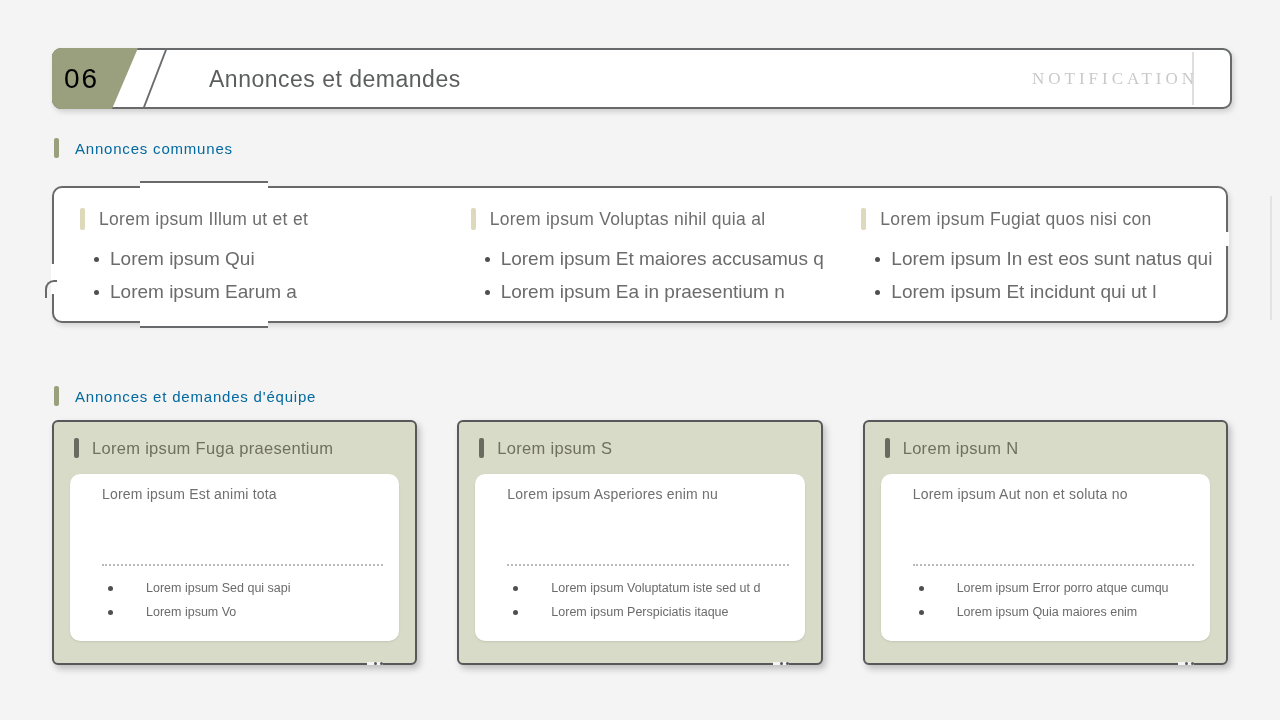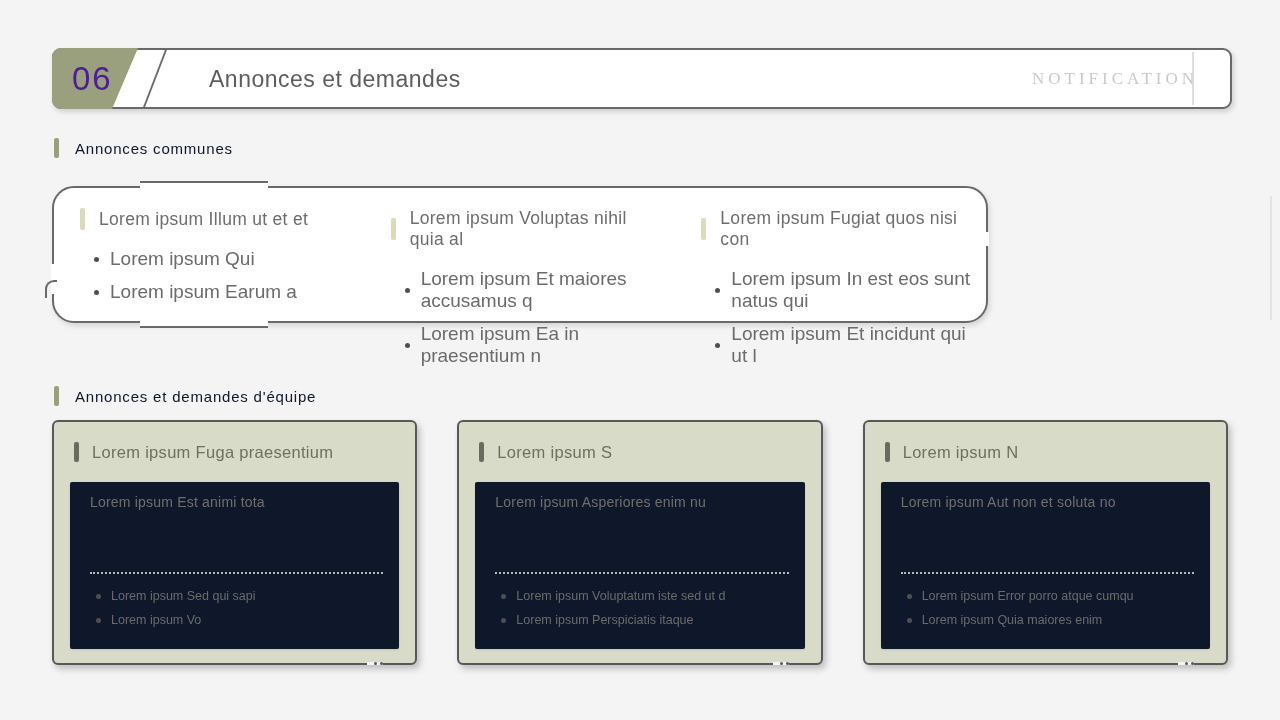--- a/index.html
+++ b/index.html
@@ -14,22 +14,22 @@
   .header-panel{
     position:absolute;left:52px;top:48px;width:1176px;height:57px;
     background:#ffffff;border:2px solid #67696b;border-radius:9px;
     box-shadow:2px 3px 5px rgba(80,80,80,.22);
   }
   .header-number{
     position:absolute;left:-2px;top:-2px;width:86px;height:61px;
     background:#9aa07e;border-radius:9px 0 0 9px;
     clip-path:polygon(0 0,86px 0,60px 61px,0 61px);
     display:flex;align-items:center;justify-content:flex-start;
-    padding-left:20px;box-sizing:border-box;
-    color:#4c1d95;font-size:33px;letter-spacing:2px;
+    padding-left:12px;box-sizing:border-box;
+    color:#000000;font-size:28px;letter-spacing:2px;
   }
   .header-slant-line{
     position:absolute;left:100px;top:-2px;height:61px;width:0;
     border-left:2px solid #6a6c6e;transform:skewX(-21deg);
   }
   .header-title{
     position:absolute;left:155px;top:50%;transform:translateY(-50%);
     font-size:23px;color:#5c5e5e;letter-spacing:.5px;text-align:center;
   }
   .header-tag{
@@ -44,29 +44,29 @@
 
   
   .section-label{
     position:absolute;left:54px;display:flex;align-items:center;
   }
   .section-label .bar{
     width:5px;height:20px;background:#9aa07e;border-radius:2px;
     margin-right:16px;
   }
   .section-label .txt{
-    font-size:15px;color:#0f172a;letter-spacing:.8px;
+    font-size:15px;color:#0369a1;letter-spacing:.8px;
   }
   #section-common-label{top:138px;}
   #section-team-label{top:386px;}
 
   
   .common-card{
-    position:absolute;left:52px;top:186px;width:936px;height:137px;
-    background:#ffffff;border:2px solid #67696b;border-radius:22px;
+    position:absolute;left:52px;top:186px;width:1176px;height:137px;
+    background:#ffffff;border:2px solid #67696b;border-radius:10px;
     box-shadow:2px 3px 5px rgba(80,80,80,.18);
     display:grid;grid-template-columns:1fr 1fr 1fr;
     box-sizing:border-box;
   }
   .common-col{padding:20px 10px 0 26px;box-sizing:border-box;}
   .col-head{display:flex;align-items:center;}
   .col-head .bar{
     width:5px;height:22px;background:#ddd9bb;border-radius:2px;
     margin-right:14px;flex-shrink:0;
   }
@@ -93,38 +93,38 @@
   .team-row{
     position:absolute;left:52px;top:420px;width:1176px;height:245px;
     display:flex;gap:40px;
   }
   .team-card{
     flex:1;position:relative;box-sizing:border-box;height:245px;
     background:#d8dbc7;border:2px solid #56585a;border-radius:6px;
     box-shadow:3px 4px 6px rgba(70,70,70,.3);
     padding:0 16px;
   }
-  .team-head{height:60px;display:flex;align-items:center;padding-left:4px;}
+  .team-head{height:52px;display:flex;align-items:center;padding-left:4px;}
   .team-head .bar{
     width:5px;height:20px;background:#6a6b60;border-radius:2px;
     margin-right:13px;flex-shrink:0;
   }
   .team-head .txt{font-size:16.5px;color:#6f705f;letter-spacing:.3px;}
   .team-inner{
-    background:#0f172a;border-radius:2px;height:167px;
-    box-sizing:border-box;padding:12px 16px 0 20px;
+    background:#ffffff;border-radius:10px;height:167px;
+    box-sizing:border-box;padding:12px 16px 0 32px;
     box-shadow:0 1px 2px rgba(90,90,90,.15);
   }
   .inner-lines{
     height:76px;display:flex;flex-direction:column;justify-content:space-between;
   }
   .inner-line{font-size:14px;color:#6f6f6f;letter-spacing:.2px;min-height:17px;}
   .inner-divider{border-top:2px dotted #b9b9b9;margin-top:2px;}
   .inner-bullets{margin-top:15px;}
-  .inner-bullets .bullet{font-size:12.5px;margin-bottom:10px;}
+  .inner-bullets .bullet{font-size:12.5px;margin-bottom:10px;gap:23px;}
   .inner-bullets .bullet .dot{margin:0 10px 0 6px;}
 
   
   .stitch-gap{position:absolute;bottom:-2px;right:32px;width:16px;height:3px;background:#f3f4f3;}
   .stitch-dots{position:absolute;bottom:-2px;right:38px;width:3px;height:3px;border-radius:50%;background:#56585a;box-shadow:6px 0 0 #56585a;}
 </style>
 </head>
 <body>
 
 <div class="header-panel">

